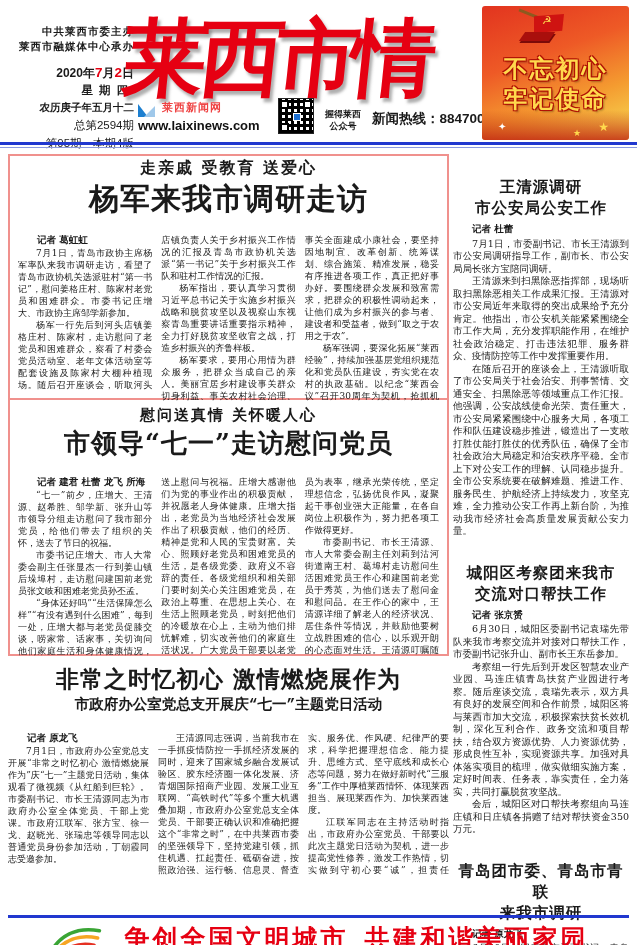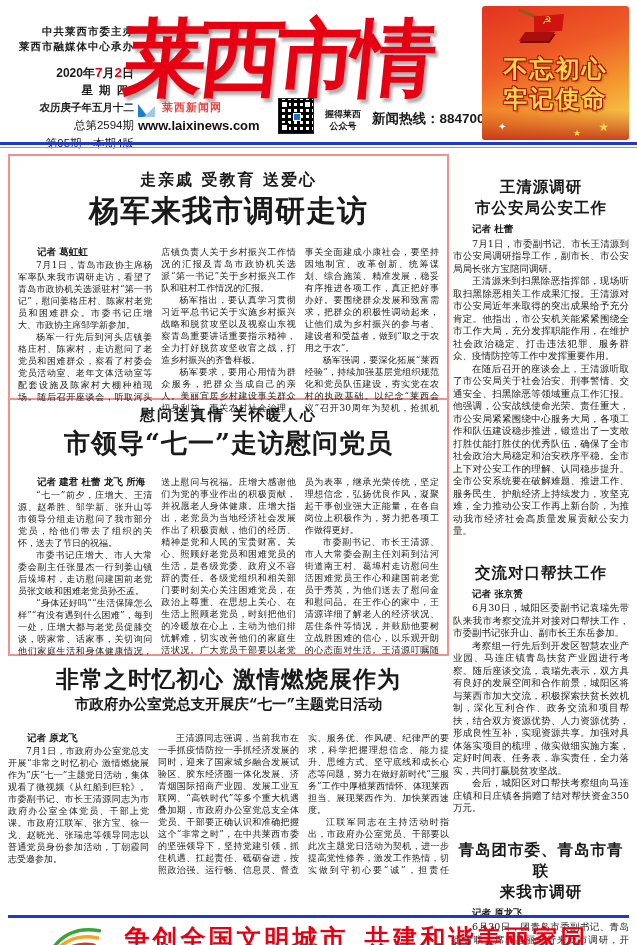--- a/index.html
+++ b/index.html
@@ -64,21 +64,21 @@
   .ds1 { right:20px; bottom:6px; font-size:12px; } .ds2 { right:48px; bottom:2px; font-size:9px; }
   .ds3 { left:16px; bottom:8px; font-size:10px; color:#fff; }
   .head-rule { position:absolute; left:0; top:142px; width:637px; height:3px; background:#2138cf; }
   .head-rule-thin { position:absolute; left:0; top:147px; width:637px; height:1px; background:#8a9ae0; }
 
   
   .left-sec { position:absolute; left:8px; top:154px; width:441px; }
   .right-sec { position:absolute; left:453px; top:152px; width:176px; }
 
   .boxed { border:2px solid #f0918d; }
-  .art-main { height:244px; border-bottom:none; padding:12px 8px 0; }
+  .art-main { height:244px; border-bottom:none; padding:0 8px 0; }
   .art-boxed { height:258px; padding:4px 8px; }
 
   .kicker { text-align:center; font-size:16px; font-weight:900; letter-spacing:2px; line-height:24px; }
   .kicker.small { font-size:15px; line-height:22px; }
   .headline { text-align:center; font-size:30px; font-weight:900; letter-spacing:1px; line-height:38px; }
   .headline.mid { font-size:26px; line-height:34px; }
   .headline.bottom-h { font-size:23px; line-height:30px; margin-top:8px; }
   .subhead { text-align:center; font-size:14.5px; font-weight:bold; line-height:22px;font-family:Liberation Mono, monospace; }
 
   .cols3 { column-count:3; column-gap:9px; column-fill:auto; overflow:hidden;
@@ -213,20 +213,21 @@
       <div class="rt-body">
         <div class="byline">记者 杜蕾</div>
         <p>7月1日，市委副书记、市长王清源到市公安局调研指导工作，副市长、市公安局局长张方宝陪同调研。</p>
         <p>王清源来到扫黑除恶指挥部，现场听取扫黑除恶相关工作成果汇报。王清源对市公安局近年来取得的突出成果给予充分肯定。他指出，市公安机关能紧紧围绕全市工作大局，充分发挥职能作用，在维护社会政治稳定、打击违法犯罪、服务群众、疫情防控等工作中发挥重要作用。</p>
         <p>在随后召开的座谈会上，王清源听取了市公安局关于社会治安、刑事警情、交通安全、扫黑除恶等领域重点工作汇报。他强调，公安战线使命光荣、责任重大，市公安局紧紧围绕中心服务大局，各项工作和队伍建设稳步推进，锻造出了一支敢打胜仗能打胜仗的优秀队伍，确保了全市社会政治大局稳定和治安秩序平稳。全市上下对公安工作的理解、认同稳步提升。全市公安系统要在破解难题、推进工作、服务民生、护航经济上持续发力，攻坚克难，全力推动公安工作再上新台阶，为推动我市经济社会高质量发展贡献公安力量。</p>
       </div>
     </div>
 
     <div class="rt-art">
       <div class="rt-title">
+        <div>城阳区考察团来我市</div>
         <div>交流对口帮扶工作</div>
       </div>
       <div class="rt-body">
         <div class="byline">记者 张京赟</div>
         <p>6月30日，城阳区委副书记袁瑞先带队来我市考察交流并对接对口帮扶工作，市委副书记张升山、副市长王东岳参加。</p>
         <p>考察组一行先后到开发区智慧农业产业园、马连庄镇青岛扶贫产业园进行考察。随后座谈交流，袁瑞先表示，双方具有良好的发展空间和合作前景，城阳区将与莱西市加大交流，积极探索扶贫长效机制，深化互利合作、政务交流和项目帮扶，结合双方资源优势、人力资源优势，形成良性互补，实现资源共享。加强对具体落实项目的梳理，做实做细实施方案，定好时间表、任务表，靠实责任，全力落实，共同打赢脱贫攻坚战。</p>
         <p>会后，城阳区对口帮扶考察组向马连庄镇和日庄镇各捐赠了结对帮扶资金350万元。</p>
       </div>
     </div>
 

